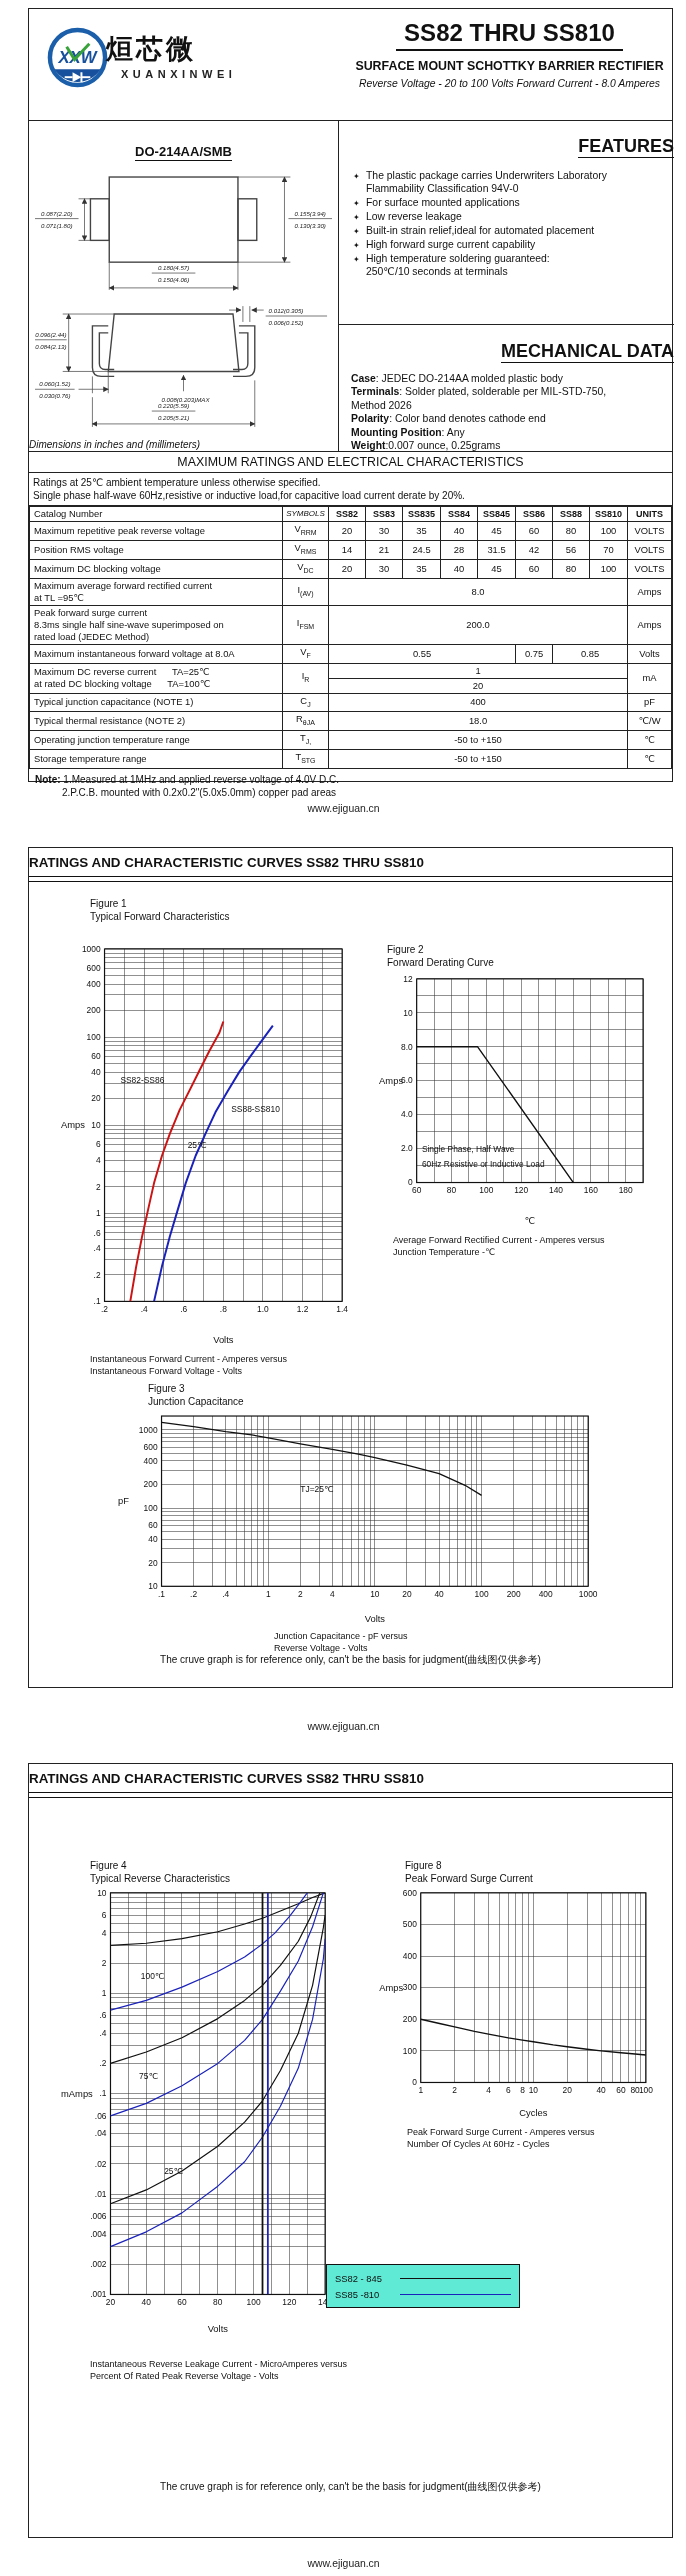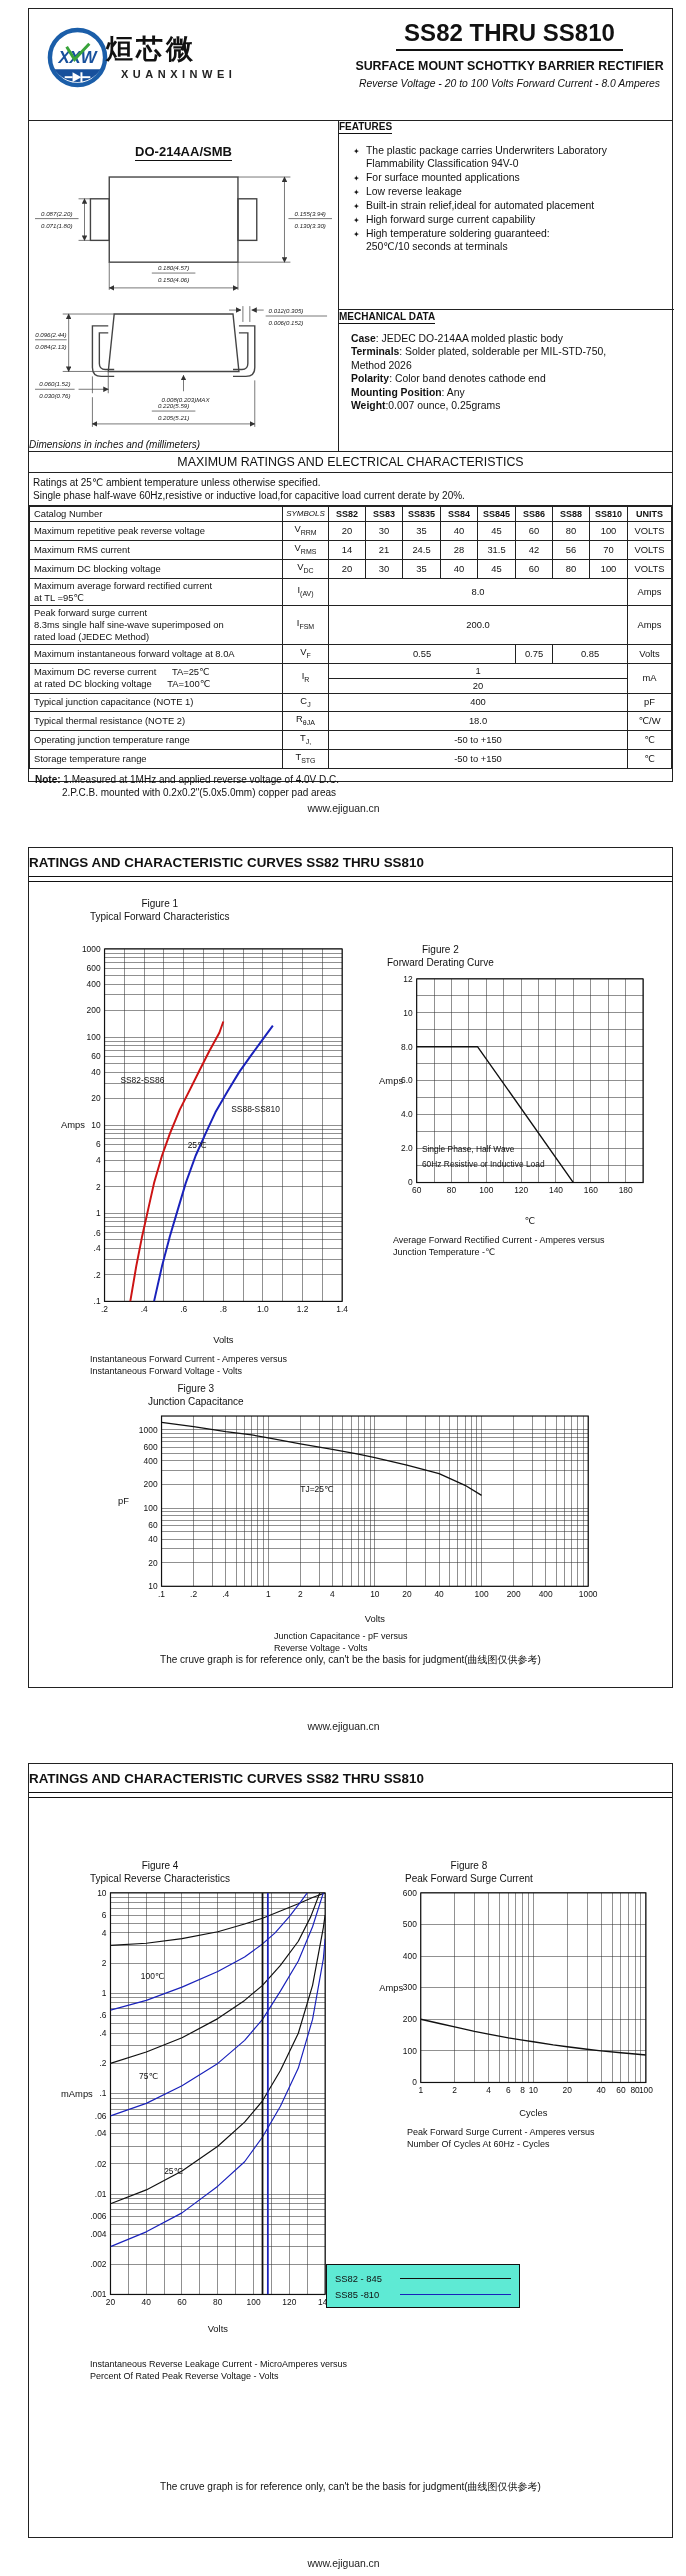--- a/index.html
+++ b/index.html
@@ -20,21 +20,21 @@
   .t2{font-size:12.4px;font-weight:bold;margin-top:8px;}
   .t3{font-size:10.4px;font-style:italic;margin-top:5px;}
 
   
   .lcol{position:absolute;left:0;top:111px;width:309px;height:331px;}
   .rcol{position:absolute;left:309px;top:111px;width:336px;height:331px;border-left:1.5px solid #222;box-sizing:border-box;}
   .dtitle{text-align:center;margin-top:24px;font-weight:bold;font-size:13px;}
   .dtitle span,.sect-title span{border-bottom:1.5px solid #111;padding-bottom:1px;}
   svg.dv{display:block;margin:4px auto 0;}
   .dimnote{font-style:italic;font-size:10px;margin-top:4px;}
-  .sect-title{text-align:left;font-weight:bold;font-size:10px;margin-top:1px;}
+  .sect-title{text-align:right;font-weight:bold;font-size:18px;margin-top:16px;}
   .feats-wrap{height:188px;box-sizing:border-box;}
   .feats{margin:12px 8px 0 14px;font-size:10.4px;line-height:13px;}
   .feat{position:relative;padding-left:13px;margin-top:1px;}
   .bullet{position:absolute;left:0;top:1px;font-size:8px;}
   .mech{border-top:1.5px solid #222;}
   .mech-items{margin:10px 8px 0 12px;font-size:10.4px;line-height:13.4px;}
 
   
   .ratings{position:absolute;left:0;top:442px;right:0;}
   .rt-title{border-top:1.5px solid #222;border-bottom:1.5px solid #222;text-align:center;font-weight:normal;font-size:12.4px;padding:3px 0;}
@@ -44,21 +44,21 @@
   .rt td.lbl{text-align:left;padding-left:4px;}
   .rt td.symhead{font-style:italic;font-size:8px;}
   .rt thead td.dev{font-weight:bold;font-size:9px;}
   .rt sub{font-size:7px;}
   .split-bot{border-top:1px solid #222;}
   .rt-note{font-size:10px;padding:4px 6px;line-height:13px;}
 
   
   .ctitle{padding:7px 0 6px;text-align:left;font-weight:bold;font-size:13.4px;border-bottom:1.3px solid #111;}
   .ctitle-gap{height:4px;border-bottom:1.3px solid #111;}
-  .fig-head{position:absolute;font-size:10px;line-height:13px;text-align:center;}
+  .fig-head{position:absolute;font-size:10px;line-height:13px;}
   .fig-cap{position:absolute;font-size:9px;line-height:12px;}
   .mount{position:absolute;}
   .disc{position:absolute;left:0;right:0;text-align:center;font-size:10px;}
   .furl{position:absolute;left:0;width:100%;text-align:center;font-size:10.4px;color:#222;}
   .legend{position:absolute;left:297px;top:500px;width:176px;border:1.2px solid #111;padding:5px 8px;font-size:9.4px;background:#5eead4;}
   .lrow{display:flex;align-items:center;height:16px;}
   .lrow .ll{width:65px;}
   .lrow .ln{flex:1;border-top:1.6px solid #111;}
   svg text{font-family:"Liberation Sans","DejaVu Sans",sans-serif;}
   .dimtxt{font-size:6.2px;font-style:italic;fill:#222;}
@@ -264,21 +264,21 @@
               <td colspan="1">30</td>
               <td colspan="1">35</td>
               <td colspan="1">40</td>
               <td colspan="1">45</td>
               <td colspan="1">60</td>
               <td colspan="1">80</td>
               <td colspan="1">100</td>
               <td>VOLTS</td>
             </tr>
             <tr>
-              <td class="lbl" style="white-space: pre-wrap;"><div>Maximum RMS current</div></td>
+              <td class="lbl" style="white-space: pre-wrap;"><div>Position RMS voltage</div></td>
               <td>V<sub>RMS</sub></td>
               <td colspan="1">14</td>
               <td colspan="1">21</td>
               <td colspan="1">24.5</td>
               <td colspan="1">28</td>
               <td colspan="1">31.5</td>
               <td colspan="1">42</td>
               <td colspan="1">56</td>
               <td colspan="1">70</td>
               <td>VOLTS</td>

